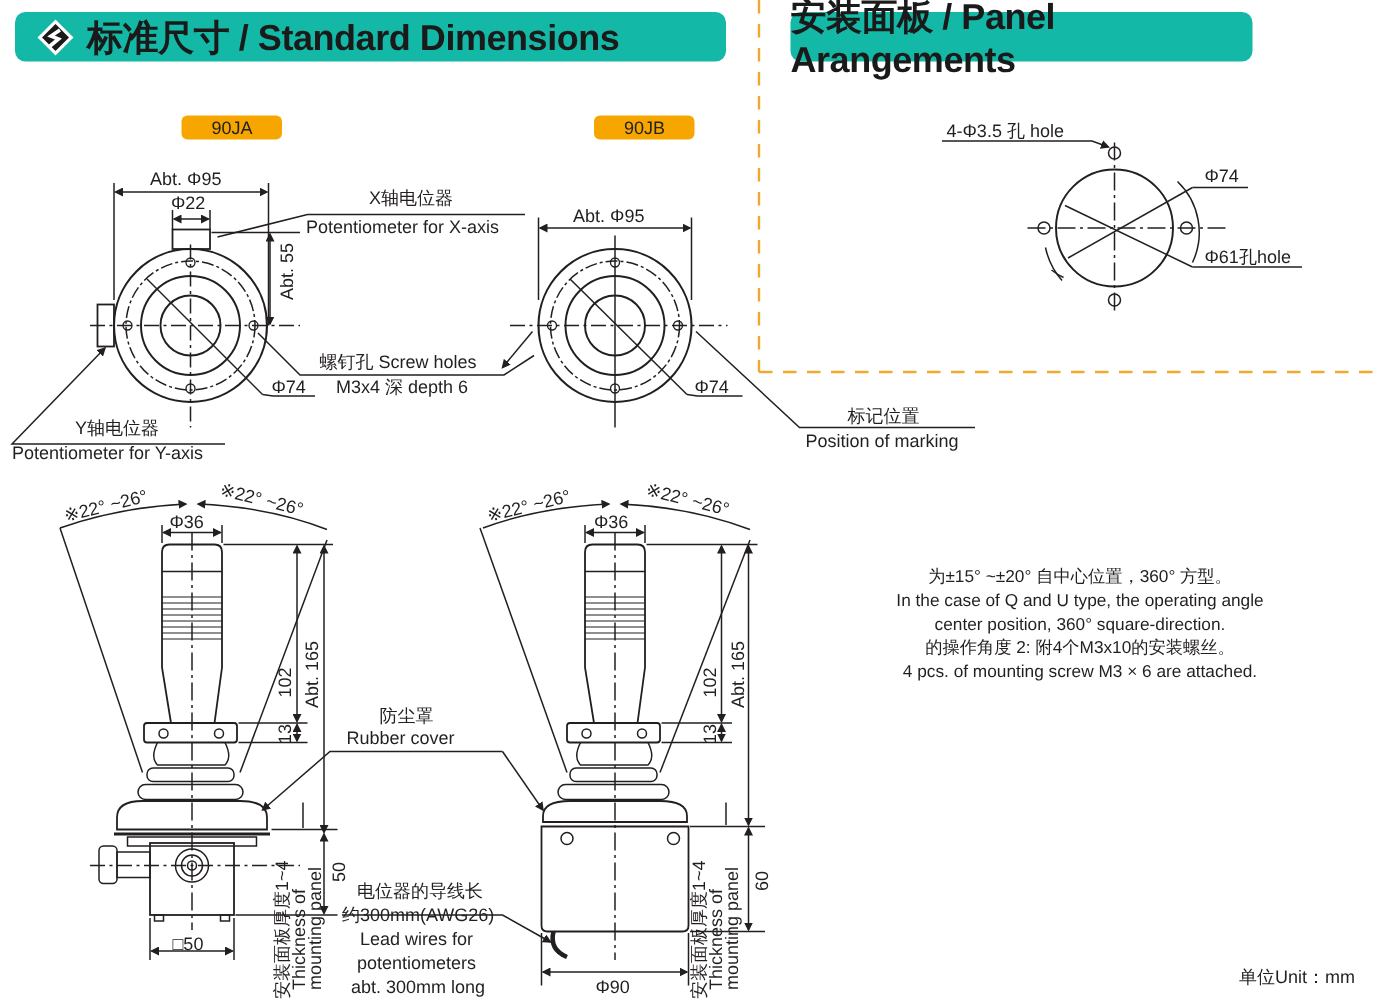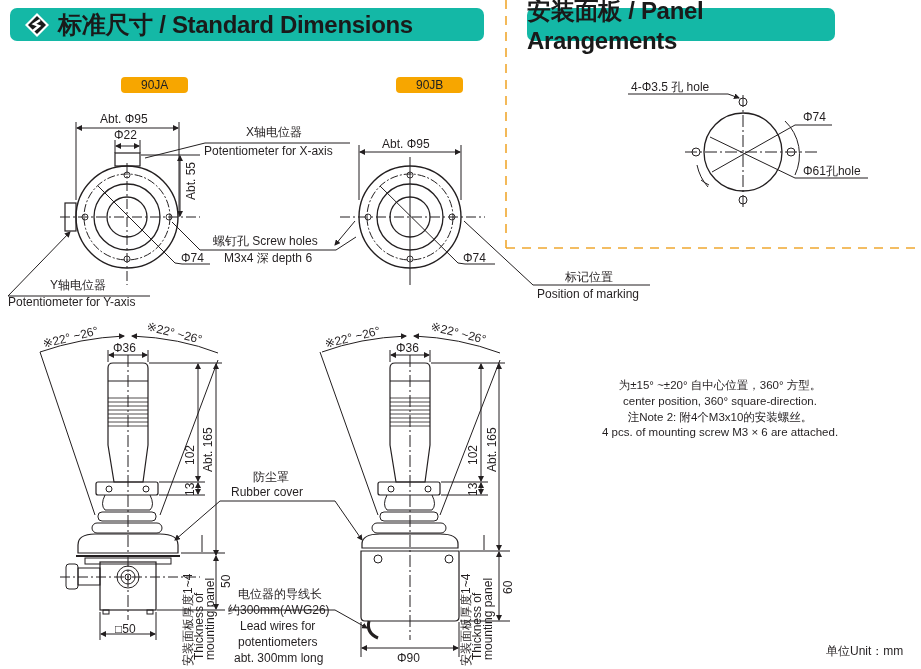--- a/index.html
+++ b/index.html
@@ -293,18 +293,19 @@
     <text class="t" x="0" y="0" transform="translate(470,666) rotate(-90)">安装面板厚度1~4</text>
     <text class="t" x="0" y="0" transform="translate(481,660) rotate(-90)">Thickness of</text>
     <text class="t" x="0" y="0" transform="translate(492,660) rotate(-90)">mounting panel</text>
     <text class="t" x="0" y="0" transform="translate(512,594) rotate(-90)">60</text>
     <text class="t" x="397" y="662">Φ90</text>
   </g>
 </svg>
 
 <div class="note">
   <div>为±15° ~±20° 自中心位置，360° 方型。</div>
+  <div>In the case of Q and U type, the operating angle</div>
   <div>center position, 360°  square-direction.</div>
-  <div>注Note 2: 附4个M3x10的安装螺丝。</div>
+  <div>的操作角度 2: 附4个M3x10的安装螺丝。</div>
   <div>4 pcs. of mounting screw M3 × 6 are attached.</div>
 </div>
 
 <div class="unit">单位Unit：mm</div>
 
 </body></html>

